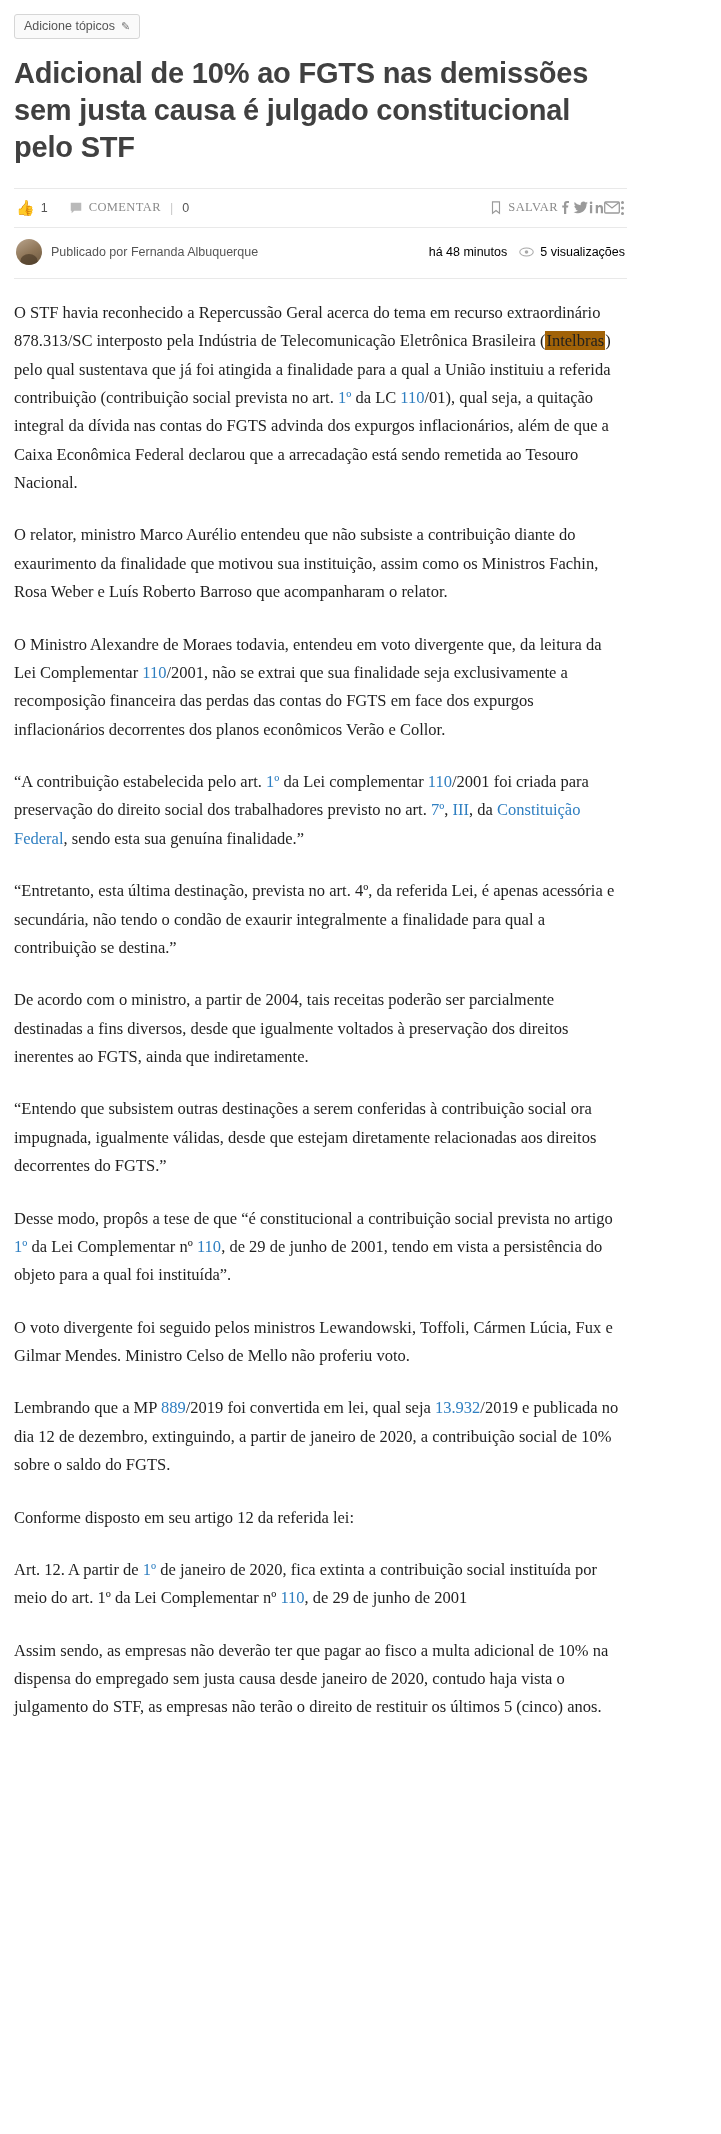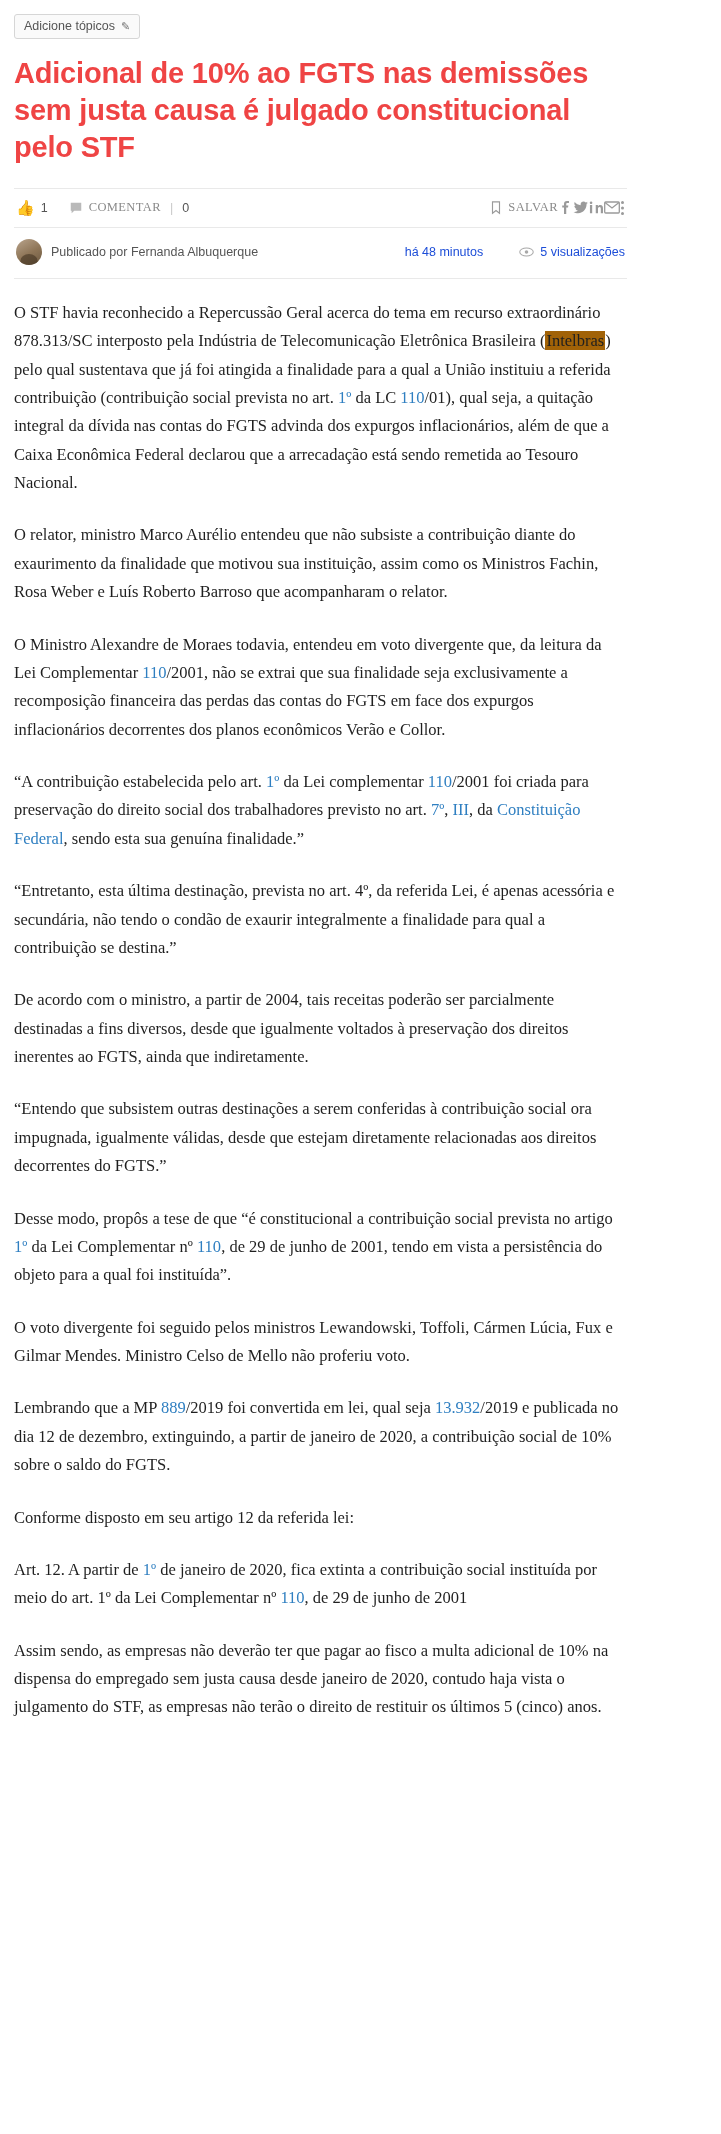--- a/index.html
+++ b/index.html
@@ -40,21 +40,21 @@
     font-size: 11px;
     color: #777;
   }
 
   
   .article-title {
     font-family: "Liberation Sans", sans-serif;
     font-weight: bold;
     font-size: 29px;
     line-height: 1.28;
-    color: #ef4444;
+    color: #404040;
     margin: 6px 0 22px 0;
     letter-spacing: -0.2px;
   }
 
   
   .action-bar {
     display: flex;
     align-items: center;
     border-top: 1px solid #e9e9e9;
     border-bottom: 1px solid #e9e9e9;
@@ -127,22 +127,22 @@
     width:17px; height:13px;
     transform: translateX(-50%);
     border-radius: 50% 50% 0 0;
     background: rgba(60,45,30,0.55);
   }
   .byline-author { color: #555; }
   .byline-right {
     margin-left: auto;
     display: flex;
     align-items: flex-end;
-    gap: 36px;
-    color: #1d4ed8;
+    gap: 12px;
+    color: #000000;
   }
   .views {
     display: inline-flex;
     align-items: center;
     gap: 6px;
   }
 
   
   .body-text {
     padding-top: 20px;

